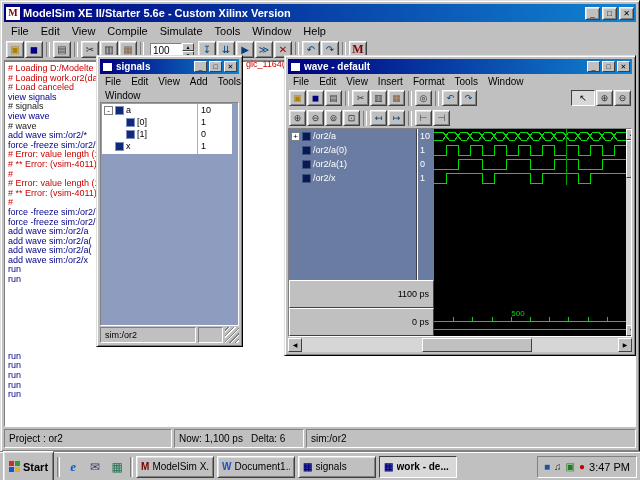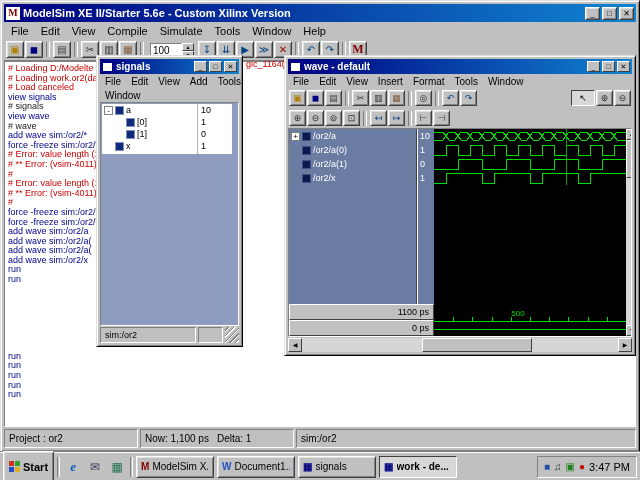--- a/index.html
+++ b/index.html
@@ -88,21 +88,21 @@
   #wave-window{left:284px;top:55px;width:352px;height:301px;z-index:6;}
   .wclient{flex:1;display:flex;background:#000;border:1px solid;border-color:#808080 #fff #fff #808080;overflow:hidden;}
   .wnames{width:145px;flex:none;background:#6b7ca2;display:flex;flex-direction:column;position:relative;}
   .wnamesep{position:absolute;left:127px;top:0;bottom:0;width:2px;border-left:1px solid #404040;border-right:1px solid #fff;z-index:2;}
   .wrow{position:relative;height:14px;display:flex;align-items:center;gap:2px;padding-left:2px;font-size:9px;color:#fff;}
   .wrow .twisty{width:9px;height:9px;}
   .wicon{width:9px;height:9px;flex:none;background:#0a1a50;border:1px solid #405080;}
   .wname{white-space:nowrap;overflow:hidden;max-width:98px;}
   .wval{position:absolute;left:131px;white-space:nowrap;}
   .wfillrows{flex:1;}
-  .tcell{height:16px;flex:none;background:#c0c0c0;border:1px solid;border-color:#fff #404040 #404040 #fff;
+  .tcell{height:28px;flex:none;background:#c0c0c0;border:1px solid;border-color:#fff #404040 #404040 #fff;
     font-size:9px;display:flex;align-items:center;justify-content:flex-end;padding-right:4px;color:#000;z-index:3;}
   .wwave{width:192px;flex:none;display:flex;flex-direction:column;background:#000;}
   .wwave svg{display:block;flex:none;}
   .wfillblack{flex:1;}
   .vscroll{width:11px;flex:none;background:#d6d6d6;display:flex;flex-direction:column;}
   .sbtn{width:11px;height:11px;font-size:5px;line-height:9px;text-align:center;padding:0;color:#000;
     background:#c0c0c0;border:1px solid;border-color:#fff #404040 #404040 #fff;}
   .vthumb{height:38px;background:#c0c0c0;border:1px solid;border-color:#fff #404040 #404040 #fff;}
   .vtrack{flex:1;}
   .whscroll{height:14px;display:flex;background:#d6d6d6;margin-top:1px;flex:none;}
@@ -262,24 +262,24 @@
       <div class="tl c-blk"></div>
       <div class="tl c-blue">run</div>
       <div class="tl c-blue">run</div>
       <div class="tl c-blue">run</div>
       <div class="tl c-blue">run</div>
       <div class="tl c-blue">run</div>
       <div class="tl c-blk"></div>
       <div class="tl c-blk"></div>
     </div>
   <div class="statusbar">
-    <span class="scell" style="width:134px;">Project : or2</span>
-    <span class="scell" style="width:154px;">
+    <span class="scell" style="width:168px;">Project : or2</span>
+    <span class="scell" style="width:130px;">
       <span>Now: 1,100 ps</span>
-      <span style="margin-left:8px;">Delta: 1</span>
+      <span style="margin-left:8px;">Delta: 6</span>
     </span>
     <span class="scell" style="flex:1;">sim:/or2</span>
   </div>
 </div>
 
 <div class="frag c-red">gic_1164(b</div>
 
 <div class="window" id="signals-window">
   <div class="ctitle">
     <span class="cicon"></span>

